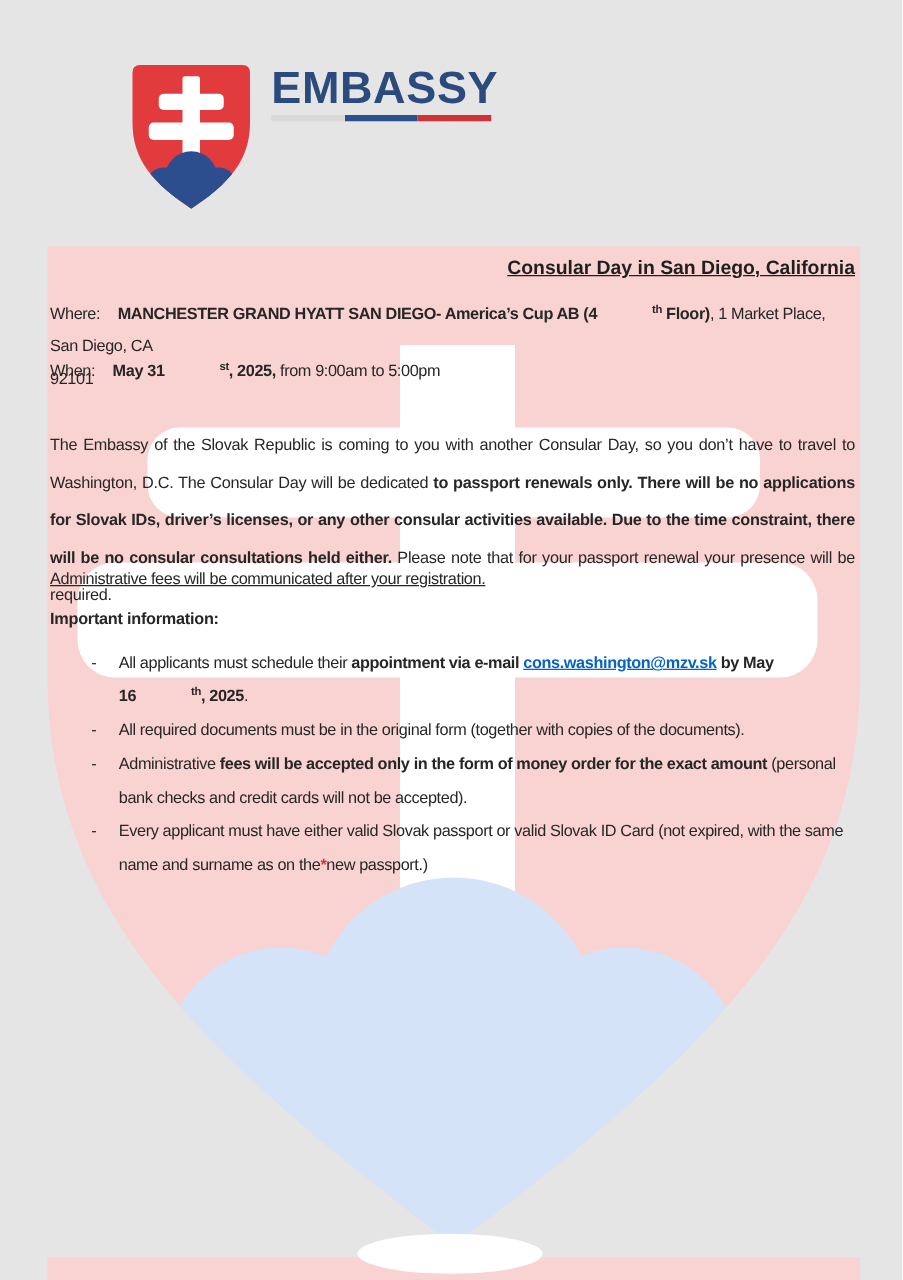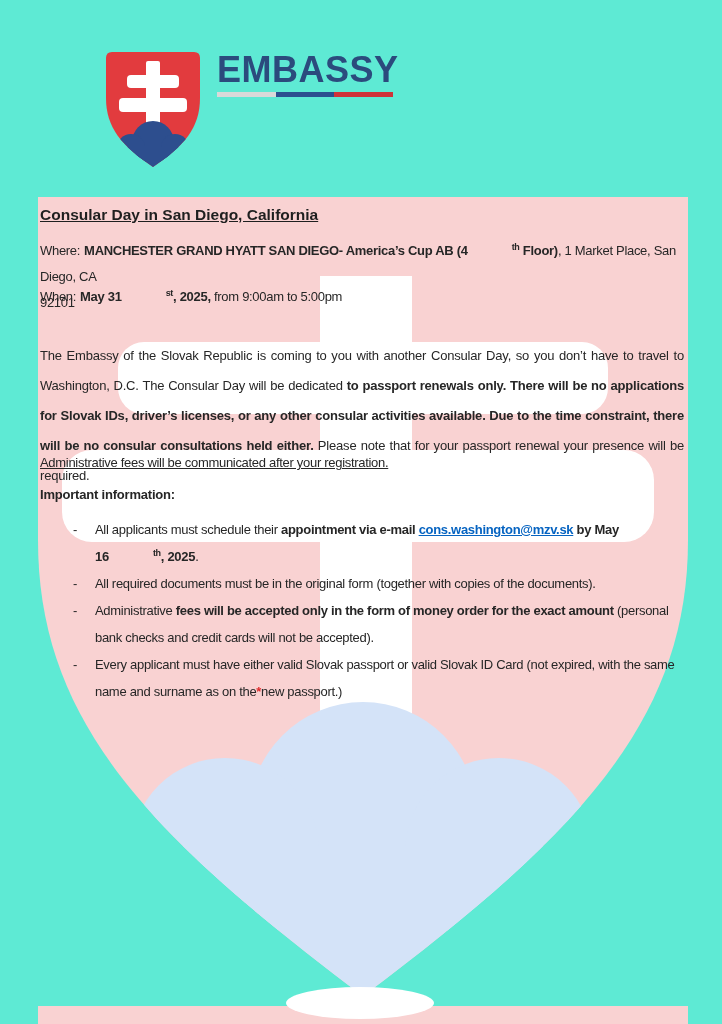--- a/index.html
+++ b/index.html
@@ -1,41 +1,41 @@
 <!DOCTYPE html>
 <html><head>
 <meta charset="utf-8">
 <style>
   html,body{margin:0;padding:0;background:#ffffff;}
   .page{
-    position:relative;width:722px;height:1024px;overflow:hidden;background:#5eead4;
+    position:relative;width:722px;height:1024px;overflow:hidden;background:#e5e5e5;
     font-family:"Liberation Sans",sans-serif;color:#262626;
   }
   .watermark{position:absolute;top:0;left:0;width:722px;height:1024px;z-index:0;}
   .content{position:absolute;top:0;left:0;width:722px;height:1024px;z-index:1;}
 
   
   .header{position:absolute;top:48px;left:100px;display:flex;align-items:flex-start;}
   .logo{width:106px;height:124px;flex:none;}
   .header-text{margin-left:11px;padding-top:6px;}
   .org-line1{font-size:36px;font-weight:bold;color:#2b4b7d;line-height:32px;letter-spacing:.5px;}
   .flag-bar{display:flex;width:176px;height:5px;margin:6px 0 7px 0;}
   .flag-bar span{flex:1;height:5px;}
   .seg-white{background:#d9d9d9;}
   .seg-blue{background:#2c4f8f;}
   .seg-red{background:#cf3339;}
   .org-line2,.org-line3{font-size:32px;font-weight:400;color:#2b4b7d;line-height:34px;letter-spacing:-1px;white-space:nowrap;}
 
   
   .abs{position:absolute;left:40px;right:38px;}
-  .title{top:206px;text-align:left;font-size:15.5px;font-weight:bold;color:#1f1f1f;}
+  .title{top:206px;text-align:right;font-size:15.5px;font-weight:bold;color:#1f1f1f;}
   .title span{text-decoration:underline;}
   .where{top:238px;font-size:13px;line-height:26px;letter-spacing:-.3px;}
   .when{top:284px;font-size:13px;line-height:26px;letter-spacing:-.3px;}
-  .label{margin-right:4px;}
+  .label{margin-right:14px;}
   .when .label{}
   .intro{top:341px;font-size:13px;line-height:30px;letter-spacing:-.2px;text-align:justify;}
   .admin{top:455px;font-size:13px;letter-spacing:-.3px;}
   .admin span{text-decoration:underline;}
   .important{top:487px;font-size:13px;font-weight:bold;letter-spacing:-.2px;}
   .bullets{top:516px;font-size:13px;line-height:27px;letter-spacing:-.3px;}
   .bullet{display:flex;}
   .bullet .marker{width:22px;margin-left:33px;flex:none;}
   .bullet .btext{flex:1;}
   .b{font-weight:bold;}

